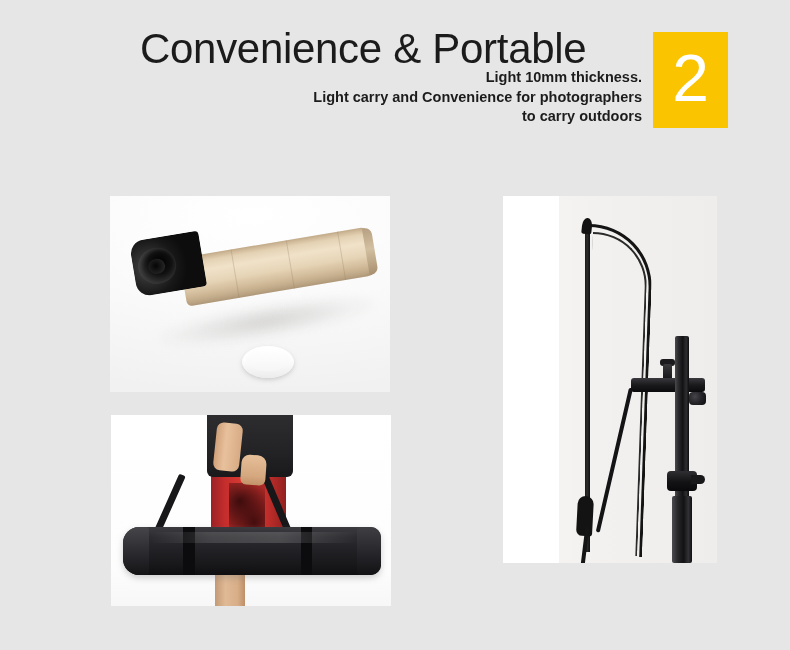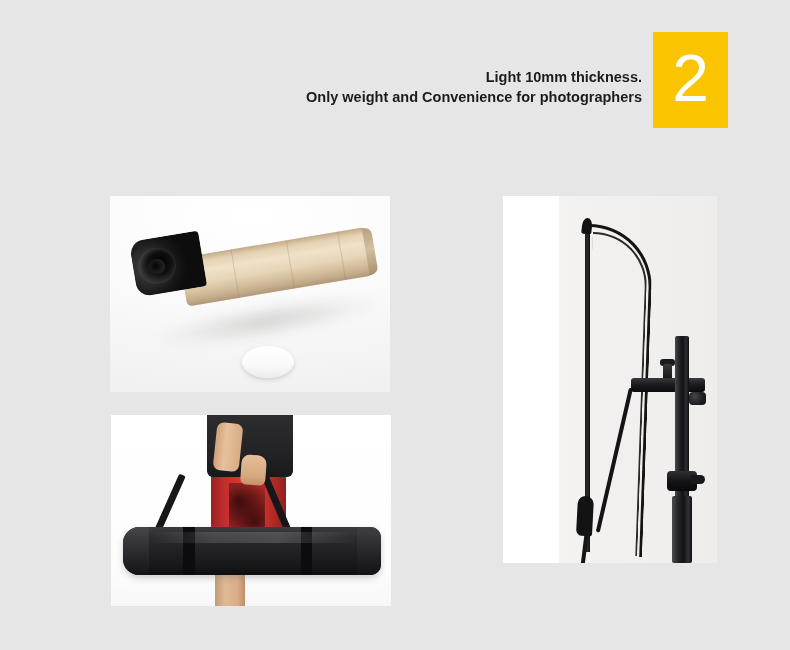--- a/index.html
+++ b/index.html
@@ -448,24 +448,26 @@
     white-space: nowrap;
   }
 </style>
 </head>
 <body>
 
 <div class="page">
 
   <div class="header">
 
+    <div class="title">Convenience &amp; Portable</div>
 
     <div class="subtitle">
       <span class="line">Light 10mm thickness.</span>
-      <span class="line">Only weight and Convenience for photographers</span>
+      <span class="line">Light carry and Convenience for photographers</span>
+      <span class="line">to carry outdoors</span>
     </div>
 
     <div class="badge">
       <div class="badge-number">2</div>
     </div>
 
   </div>
 
   <div class="photo" id="photo-tube">
     <div class="shot">

